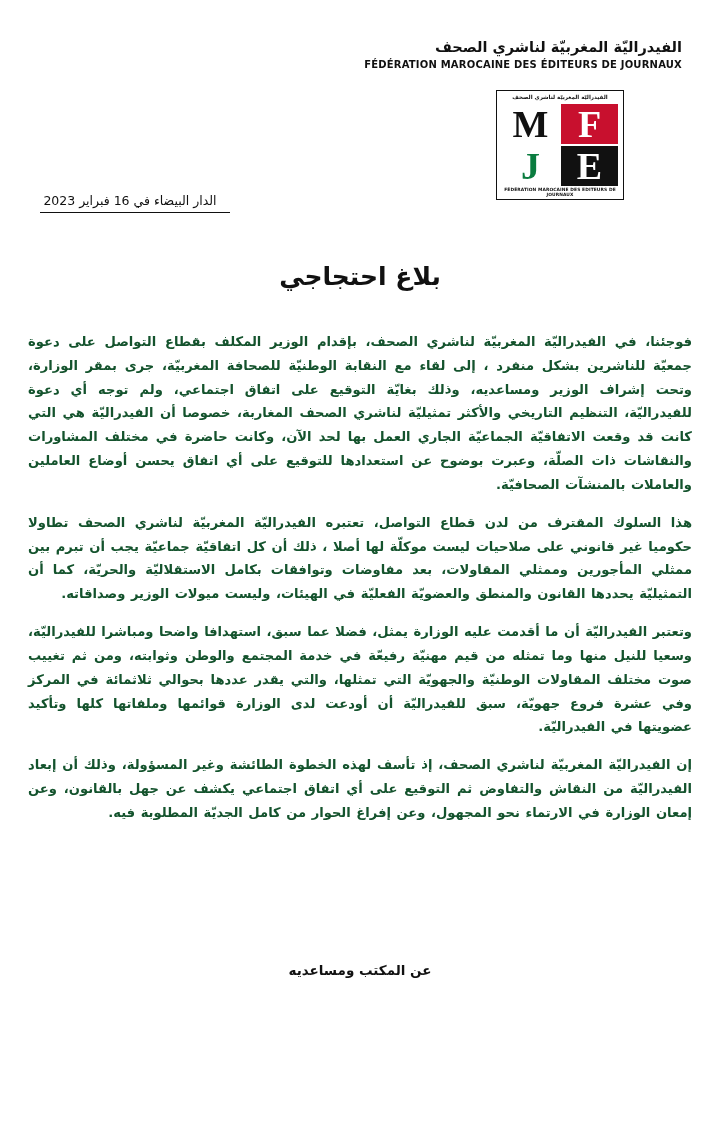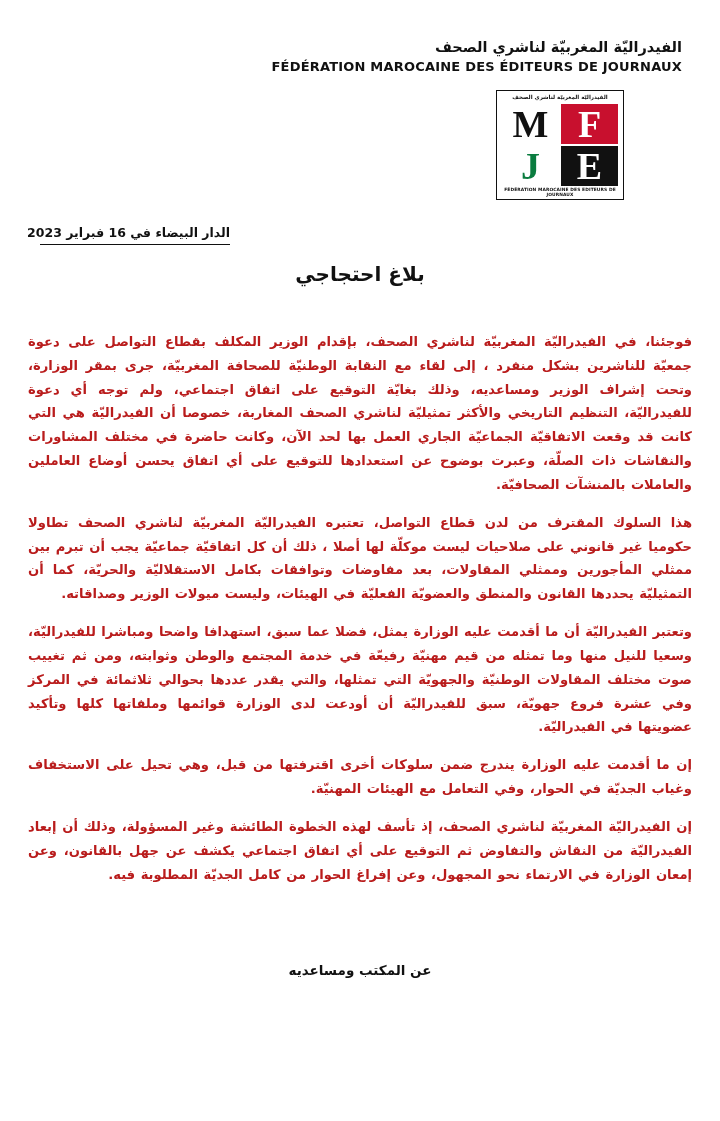--- a/index.html
+++ b/index.html
@@ -40,21 +40,21 @@
   }
   .org-name-ar {
     font-size: 14.5px;
     font-weight: bold;
     letter-spacing: 0px;
     color: #111;
     line-height: 1.3;
     white-space: nowrap;
   }
   .org-name-fr {
-    font-size: 13px;
+    font-size: 10px;
     font-weight: bold;
     color: #111;
     direction: ltr;
     text-align: right;
     margin-top: 2px;
     letter-spacing: 0.2px;
     white-space: nowrap;
   }
 
   
@@ -127,60 +127,59 @@
   .dateline {
     position: absolute;
     top: 193px;
     left: 30px;
     width: 200px;
     text-align: center;
     direction: rtl;
   }
   .dateline .txt {
     font-size: 12.5px;
-    font-weight: bold;
+    font-weight: normal;
     color: #111;
     white-space: nowrap;
-    margin-top: 32px;
   }
   .dateline .rule {
     margin-top: 4px;
     border-bottom: 1.2px solid #111;
     width: 190px;
   }
 
   
   .doc-title {
     position: absolute;
     top: 262px;
     left: 0;
     right: 0;
     text-align: center;
-    font-size: 20px;
+    font-size: 25px;
     font-weight: bold;
     color: #111;
     direction: rtl;
   }
 
   
   .body-text {
     position: absolute;
     top: 330px;
     right: 28px;
     left: 28px;
     direction: rtl;
     text-align: justify;
     text-align-last: right;
   }
   .body-text p {
     margin: 0 0 14px 0;
     font-size: 13.1px;
     line-height: 1.82;
     font-weight: bold;
-    color: #b91c1c;
+    color: #14532d;
     letter-spacing: 0px;
     word-spacing: 1px;
   }
 
   
   .signature {
     position: absolute;
     top: 962px;
     left: 0;
     right: 0;
@@ -220,19 +219,18 @@
     <div class="txt">الدار البيضاء في 16 فبراير 2023</div>
     <div class="rule"></div>
   </div>
 
   <div class="doc-title">بلاغ احتجاجي</div>
 
   <div class="body-text">
     <p>فوجئنا، في الفيدراليّة المغربيّة لناشري الصحف، بإقدام الوزير المكلف بقطاع التواصل على دعوة جمعيّة للناشرين بشكل منفرد ، إلى لقاء مع النقابة الوطنيّة للصحافة المغربيّة، جرى بمقر الوزارة، وتحت إشراف الوزير ومساعديه، وذلك بغايّة التوقيع على اتفاق اجتماعي، ولم توجه أي دعوة للفيدراليّة، التنظيم التاريخي والأكثر تمثيليّة لناشري الصحف المغاربة، خصوصا أن الفيدراليّة هي التي كانت قد وقعت الاتفاقيّة الجماعيّة الجاري العمل بها لحد الآن، وكانت حاضرة في مختلف المشاورات والنقاشات ذات الصلّة، وعبرت بوضوح عن استعدادها للتوقيع على أي اتفاق يحسن أوضاع العاملين والعاملات بالمنشآت الصحافيّة.</p>
     <p>هذا السلوك المقترف من لدن قطاع التواصل، تعتبره الفيدراليّة المغربيّة لناشري الصحف تطاولا حكوميا غير قانوني على صلاحيات ليست موكلّة لها أصلا ، ذلك أن كل اتفاقيّة جماعيّة يجب أن تبرم بين ممثلي المأجورين وممثلي المقاولات، بعد مفاوضات وتوافقات بكامل الاستقلاليّة والحريّة، كما أن التمثيليّة يحددها القانون والمنطق والعضويّة الفعليّة في الهيئات، وليست ميولات الوزير وصداقاته.</p>
     <p>وتعتبر الفيدراليّة أن ما أقدمت عليه الوزارة يمثل، فضلا عما سبق، استهدافا واضحا ومباشرا للفيدراليّة، وسعيا للنيل منها وما تمثله من قيم مهنيّة رفيعّة في خدمة المجتمع والوطن وثوابته، ومن ثم تغييب صوت مختلف المقاولات الوطنيّة والجهويّة التي تمثلها، والتي يقدر عددها بحوالي ثلاثمائة في المركز وفي عشرة فروع جهويّة، سبق للفيدراليّة أن أودعت لدى الوزارة قوائمها وملفاتها كلها وتأكيد عضويتها في الفيدراليّة.</p>
-    <p>إن ما أقدمت عليه الوزارة يندرج ضمن سلوكات أخرى اقترفتها من قبل، وهي تحيل على الاستخفاف وغياب الجديّة في الحوار، وفي التعامل مع الهيئات المهنيّة.</p>
     <p>إن الفيدراليّة المغربيّة لناشري الصحف، إذ تأسف لهذه الخطوة الطائشة وغير المسؤولة، وذلك أن إبعاد الفيدراليّة من النقاش والتفاوض ثم التوقيع على أي اتفاق اجتماعي يكشف عن جهل بالقانون، وعن إمعان الوزارة في الارتماء نحو المجهول، وعن إفراغ الحوار من كامل الجديّة المطلوبة فيه.</p>
   </div>
 
   <div class="signature">عن المكتب ومساعديه</div>
 
 </div>
 
 </body></html>

